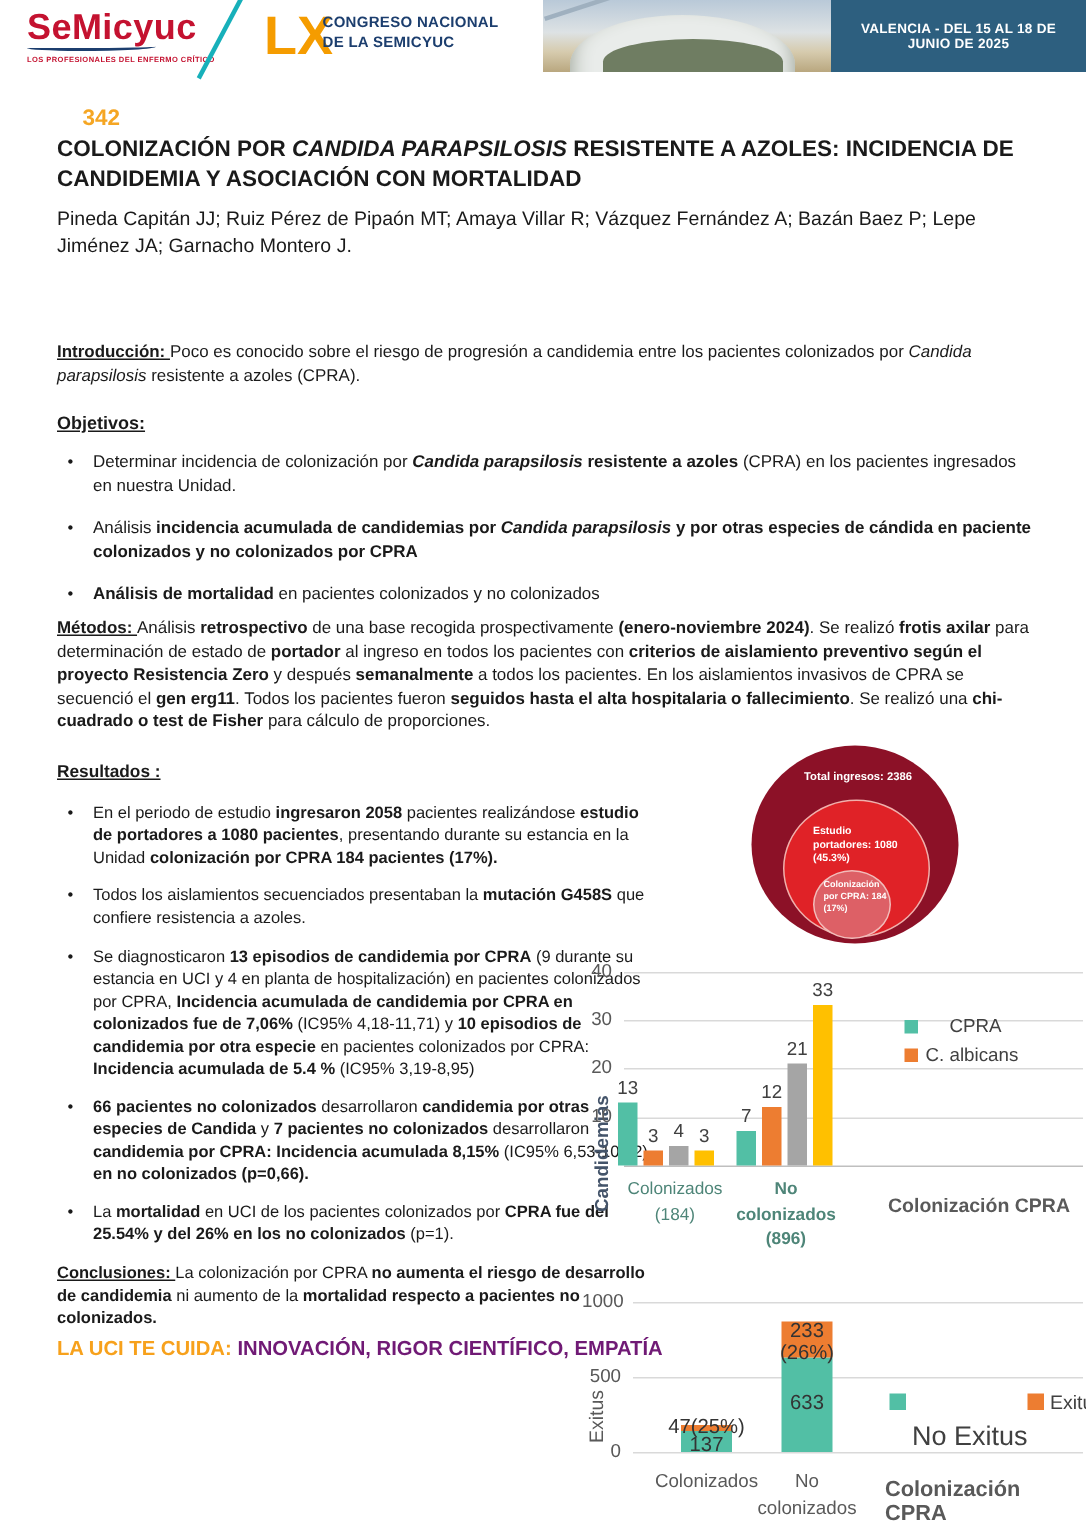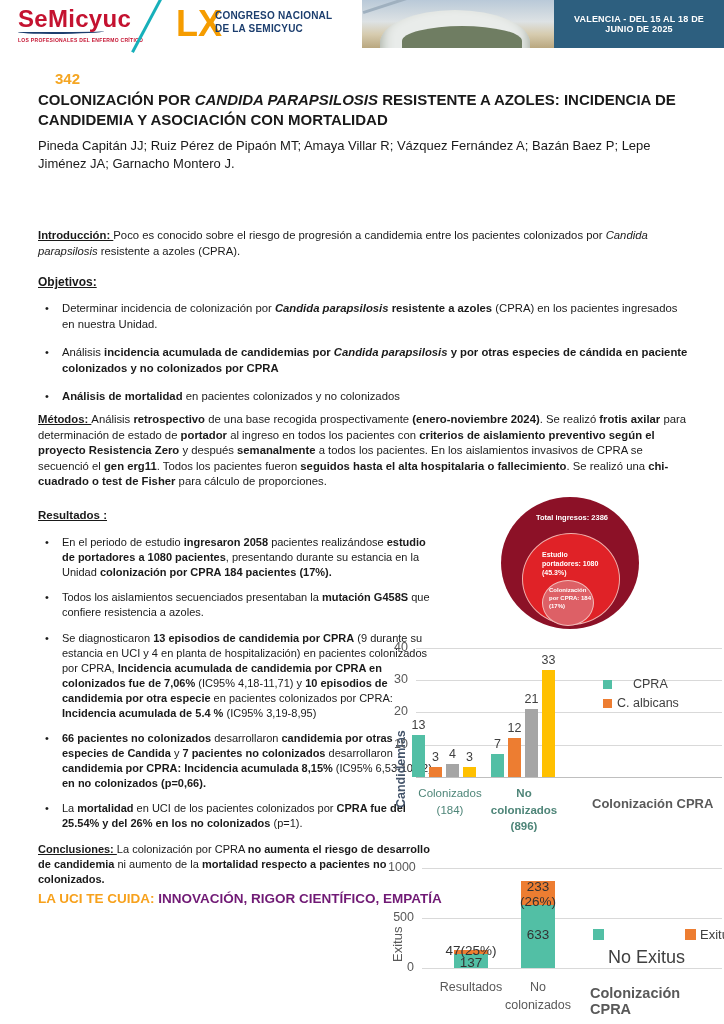--- a/index.html
+++ b/index.html
@@ -184,21 +184,21 @@
   <div class="chart" id="chart2">
     <div class="ytitle yt2">Exitus</div>
   <div class="gl" style="left: 34px; top: 13px; width: 300px;"></div>
       <div class="tick" style="left: 0px; top: 5px; width: 26px;">1000</div>
       <div class="gl" style="left: 34px; top: 63px; width: 300px;"></div>
       <div class="tick" style="left: 0px; top: 55px; width: 26px;">500</div>
       <div class="gl" style="left: 34px; top: 113px; width: 300px;"></div>
       <div class="tick" style="left: 0px; top: 105px; width: 26px;">0</div>
       <div class="bar" style="left: 66px; top: 99.3px; width: 34px; height: 13.7px; background: rgb(82, 191, 165);"></div>
       <div class="bar" style="left: 66px; top: 94.6px; width: 34px; height: 4.7px; background: rgb(237, 125, 49);"></div>
-      <div class="cat2" style="left: 37px; top: 124px; width: 92px;">Resultados</div>
+      <div class="cat2" style="left: 37px; top: 124px; width: 92px;">Colonizados</div>
       <div class="bar" style="left: 133px; top: 49.7px; width: 34px; height: 63.3px; background: rgb(82, 191, 165);"></div>
       <div class="bar" style="left: 133px; top: 26.4px; width: 34px; height: 23.3px; background: rgb(237, 125, 49);"></div>
       <div class="cat2" style="left: 113px; top: 124px; width: 74px; text-align: center;">No colonizados</div>
       <div class="slab" style="left: 38px; top: 88px; width: 90px;">47(25%)</div>
       <div class="slab" style="left: 38px; top: 100px; width: 90px;">137</div>
       <div class="slab" style="left: 125px; top: 24px; width: 50px;">233 (26%)</div>
       <div class="slab" style="left: 120px; top: 72px; width: 60px;">633</div>
       <div class="lsq lsq2" style="left: 205px; top: 74px; background: rgb(82, 191, 165);"></div>
       <div class="ltext" style="left: 220px; top: 72px; font-size: 18px; margin-top: 20px;">No Exitus</div>
       <div class="lsq lsq2" style="left: 297px; top: 74px; background: rgb(237, 125, 49);"></div>

